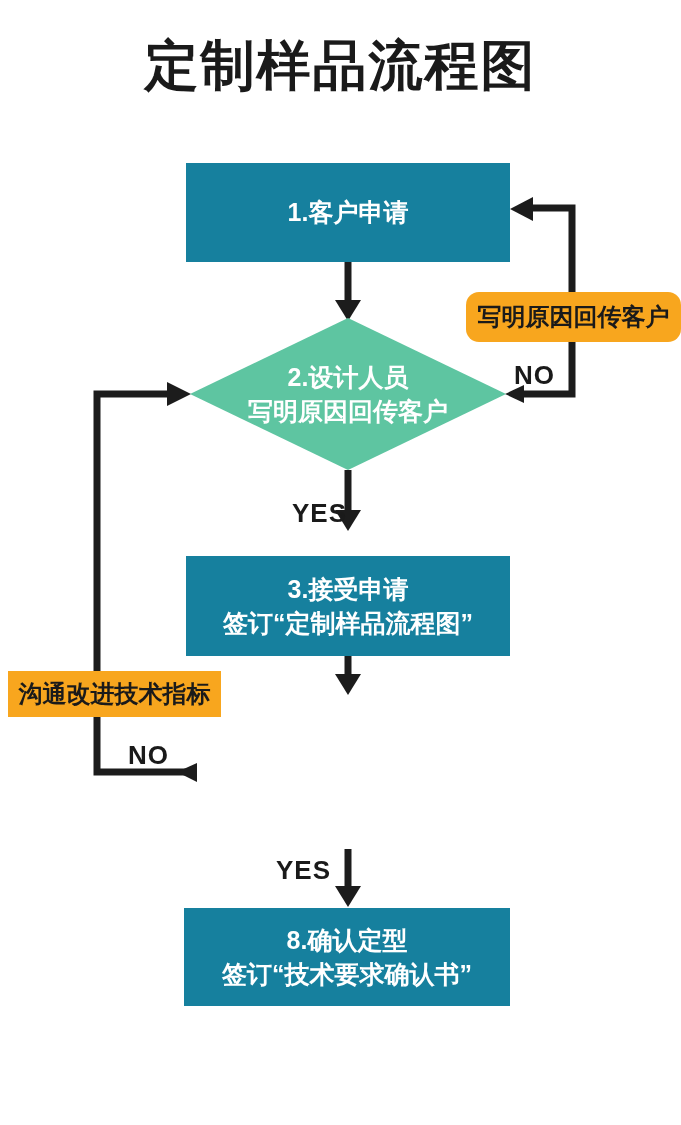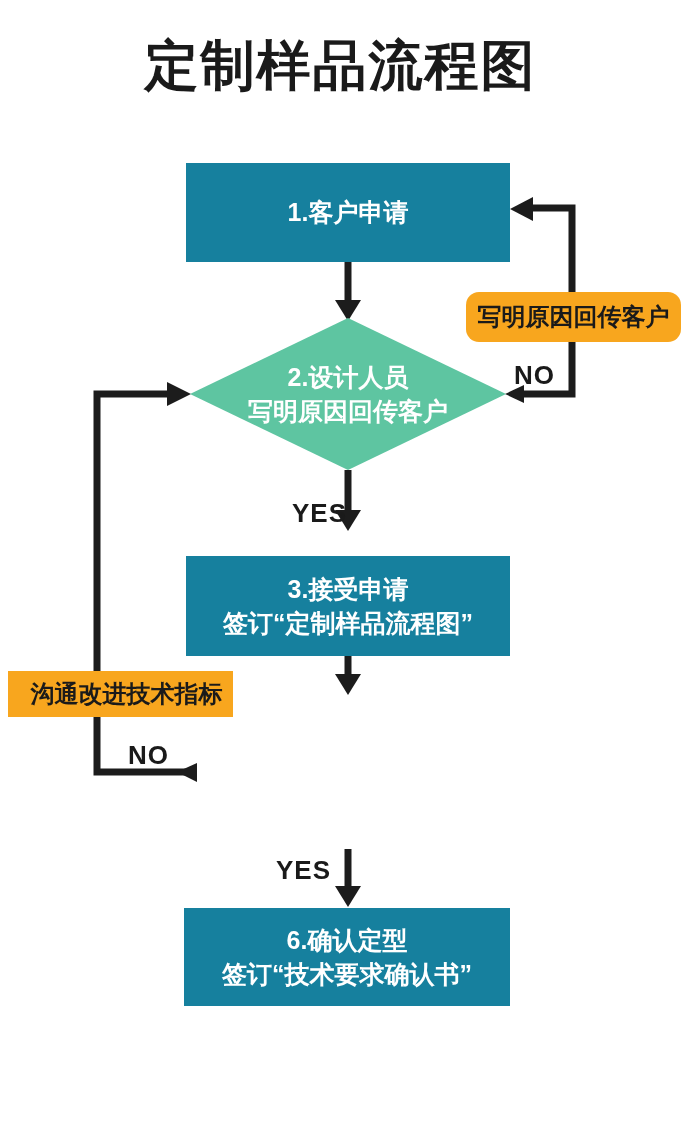--- a/index.html
+++ b/index.html
@@ -107,39 +107,39 @@
       <polygon points="533,197 533,221 510,209"></polygon>
       <polygon points="167,382 167,406 191,394"></polygon>
       <polygon points="524,385 524,403 505,394"></polygon>
       <polygon points="197,763 197,782 177,772"></polygon>
     </g>
   </svg>
 
   <div class="page-title">定制样品流程图</div>
 
   <div class="callout" style="left:466px; top:292px; width:215px; height:50px;border-radius:13px;">写明原因回传客户</div>
-  <div class="callout" style="left:8px; top:671px; width:213px; height:46px;padding-left:12px;">沟通改进技术指标</div>
+  <div class="callout" style="left:8px; top:671px; width:213px; height:46px;">沟通改进技术指标</div>
 
   <div class="node process" style="left:186px; top:163px; width:324px; height:99px;">
     <div>1.客户申请</div>
   </div>
 
   <div class="node diamond" style="left:190px; top:318px; width:316px; height:152px;">
     <div>2.设计人员</div>
     <div>写明原因回传客户</div>
   </div>
 
   <div class="node process" style="left:186px; top:556px; width:324px; height:100px;">
     <div>3.接受申请</div>
     <div>签订“定制样品流程图”</div>
   </div>
 
 
   <div class="node process" style="left:184px; top:908px; width:326px; height:98px;">
-    <div>6.确认定型</div>
+    <div>8.确认定型</div>
     <div>签订“技术要求确认书”</div>
   </div>
 
   <div class="edge-label" style="left:514px; top:360px;">NO</div>
   <div class="edge-label" style="left:292px; top:498px;">YES</div>
   <div class="edge-label" style="left:128px; top:740px;">NO</div>
   <div class="edge-label" style="left:276px; top:855px;">YES</div>
 
 </div>
 

